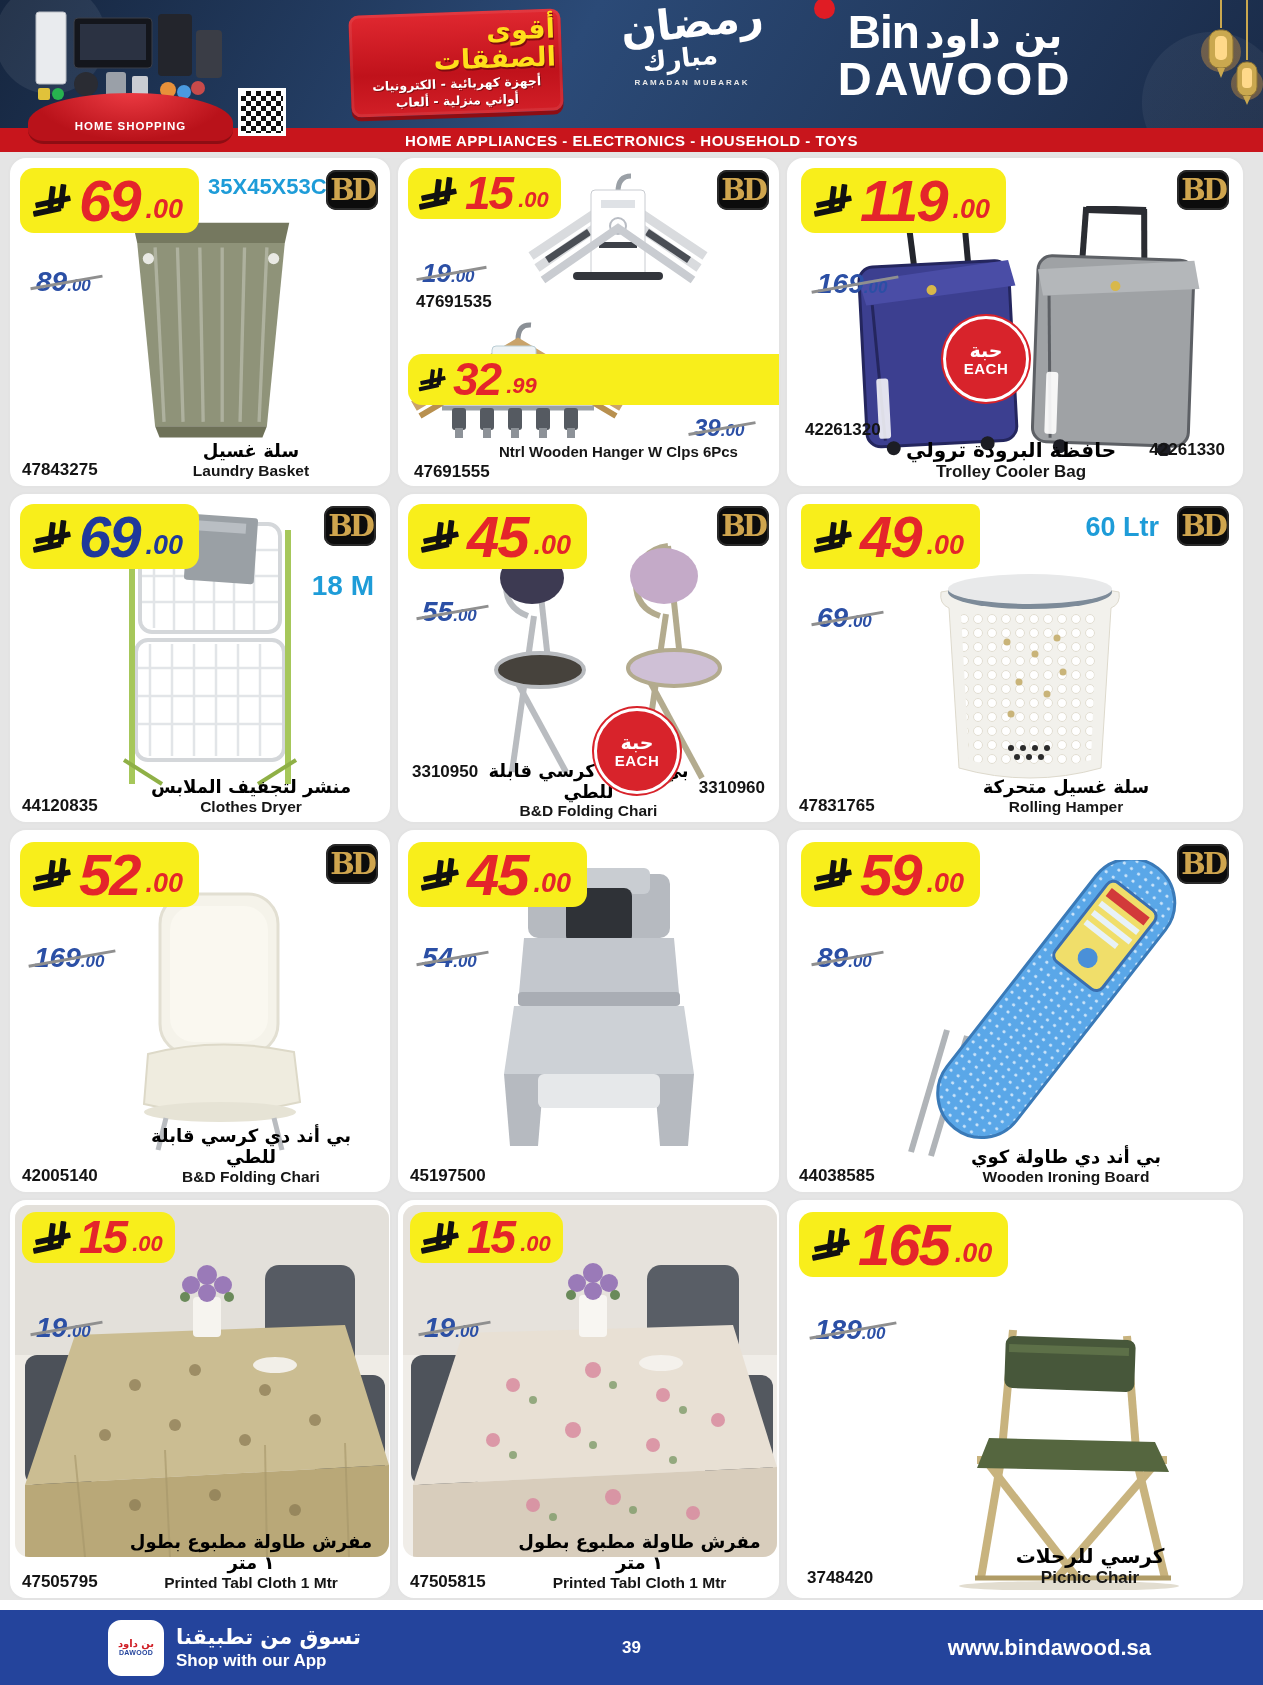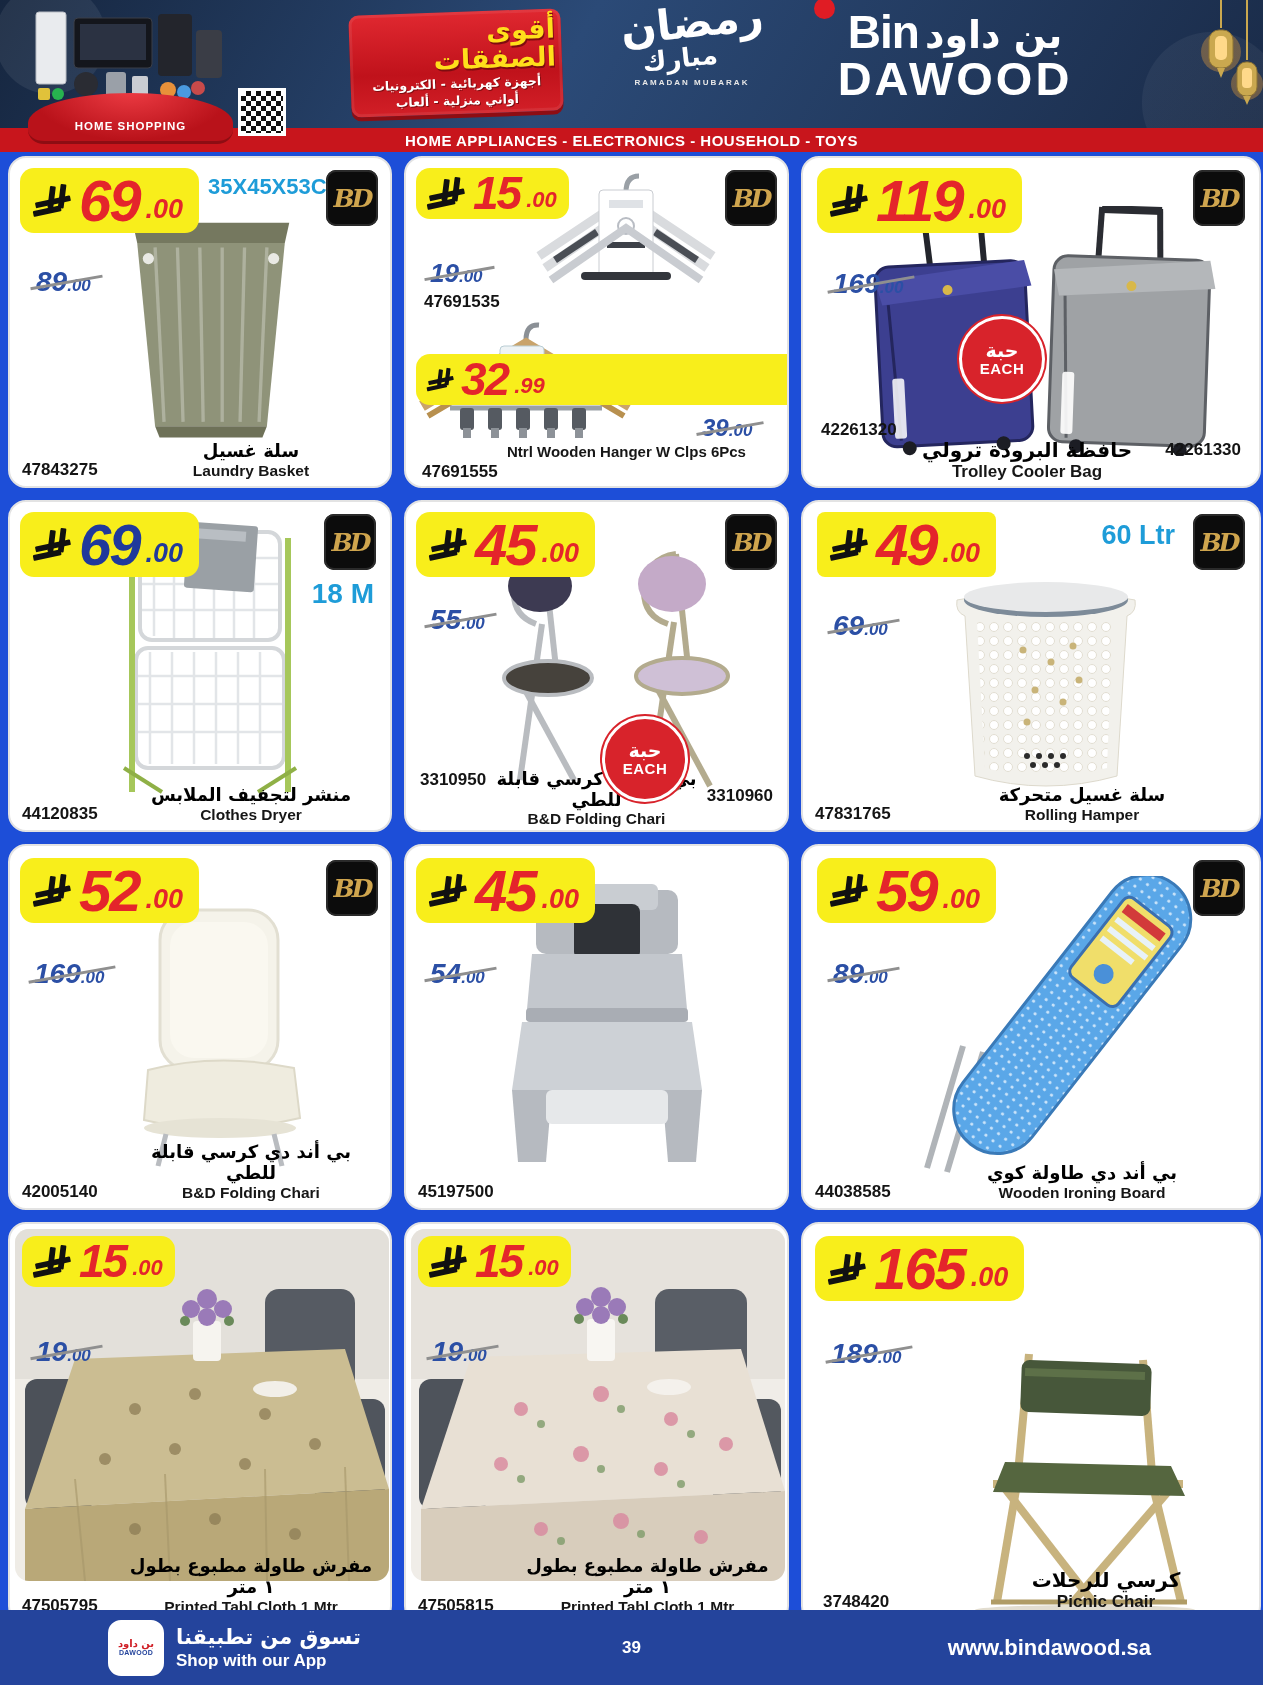--- a/index.html
+++ b/index.html
@@ -45,44 +45,44 @@
   .brand{position:absolute;left:800px;top:12px;width:310px;z-index:5;color:#fff;}
   .brand-top{display:flex;align-items:baseline;gap:6px;justify-content:center;}
   .bin{position:relative;font-size:46px;font-weight:800;letter-spacing:-1px;line-height:.9;}
   .dot{position:absolute;left:14px;top:-14px;width:17px;height:17px;border-radius:50%;background:#e01c24;border:2px solid #fff0;}
   .brand-ar{font-family:"DejaVu Sans",sans-serif;font-weight:700;font-size:38px;line-height:.9;}
   .dawood{text-align:center;font-size:47px;font-weight:800;letter-spacing:3px;line-height:1;margin-top:2px;}
   .lanterns{position:absolute;right:0;top:0;width:150px;height:126px;z-index:4;}
 
   
   .grid{position:relative;display:grid;grid-template-columns:384px 385px 460px;
-        grid-template-rows:332px 332px 366px 402px;gap:12px;padding:4px 8px 0;background:#1d4ed8;}
+        grid-template-rows:332px 332px 366px 402px;gap:4px;padding:4px 8px 0;background:#e5e5e5;}
   .card{position:relative;background:#fff;border:2px solid #e3e3e3;border-radius:18px;overflow:hidden;}
 
   .bubble{position:absolute;display:inline-flex;align-items:center;gap:5px;background:#f8ee1b;
           border-radius:14px;padding:8px 16px 8px 12px;z-index:3;}
   .sar{width:42px;height:36px;flex:0 0 auto;}
   .sar.small{width:30px;height:26px;}
   .price{font-style:italic;font-weight:800;font-size:58px;line-height:.85;letter-spacing:-2px;color:#e4252b;}
   .cents{font-style:italic;font-weight:800;font-size:27px;color:#e4252b;align-self:flex-end;margin-left:1px;}
   .blue .price,.blue .cents{color:#20399b;}
   .bubble.sm{padding:6px 12px 6px 10px;}
   .bubble.sm .price{font-size:46px;}
   .bubble.sm .cents{font-size:22px;}
 
   .old{position:absolute;z-index:3;color:#2b4fa5;font-style:italic;font-weight:800;font-size:28px;}
   .old .oc{font-size:17px;}
   .strike{position:relative;display:inline-block;}
   .strike::after{content:"";position:absolute;left:-6px;right:-12px;top:46%;height:3px;background:#8f8f8f;
                  transform:rotate(-10deg);}
 
   .annot{position:absolute;z-index:3;color:#1e9cd8;font-weight:800;font-size:24px;}
-  .bdlogo{position:absolute;z-index:3;width:52px;height:56px;background:#0c0c0c;border-radius:10px;
+  .bdlogo{position:absolute;z-index:3;width:52px;height:40px;background:#0c0c0c;border-radius:10px;
           display:flex;align-items:center;justify-content:center;
-          color:#cfa54e;font-family:"DejaVu Serif",serif;font-style:italic;font-weight:700;font-size:25px;letter-spacing:-3px;
+          color:#cfa54e;font-family:"DejaVu Serif",serif;font-weight:700;font-size:29px;letter-spacing:-3px;
           box-shadow:inset 0 0 0 2px #2a2a2a;}
   .badge{position:absolute;z-index:4;width:80px;height:80px;border-radius:50%;background:#d8232b;
          border:3px solid #fff;box-shadow:0 0 0 2px #d8232b;display:flex;flex-direction:column;
          align-items:center;justify-content:center;color:#fff;line-height:1.05;}
   .badge .b-ar{font-family:"DejaVu Sans",sans-serif;font-weight:700;font-size:19px;}
   .badge .b-en{font-weight:700;font-size:15px;letter-spacing:.5px;}
 
   .img{position:absolute;z-index:1;}
   .label{position:absolute;left:12px;right:12px;bottom:6px;display:flex;align-items:flex-end;gap:6px;z-index:3;}
   .code{font-weight:700;font-size:17px;color:#141414;flex:0 0 auto;min-width:96px;}

